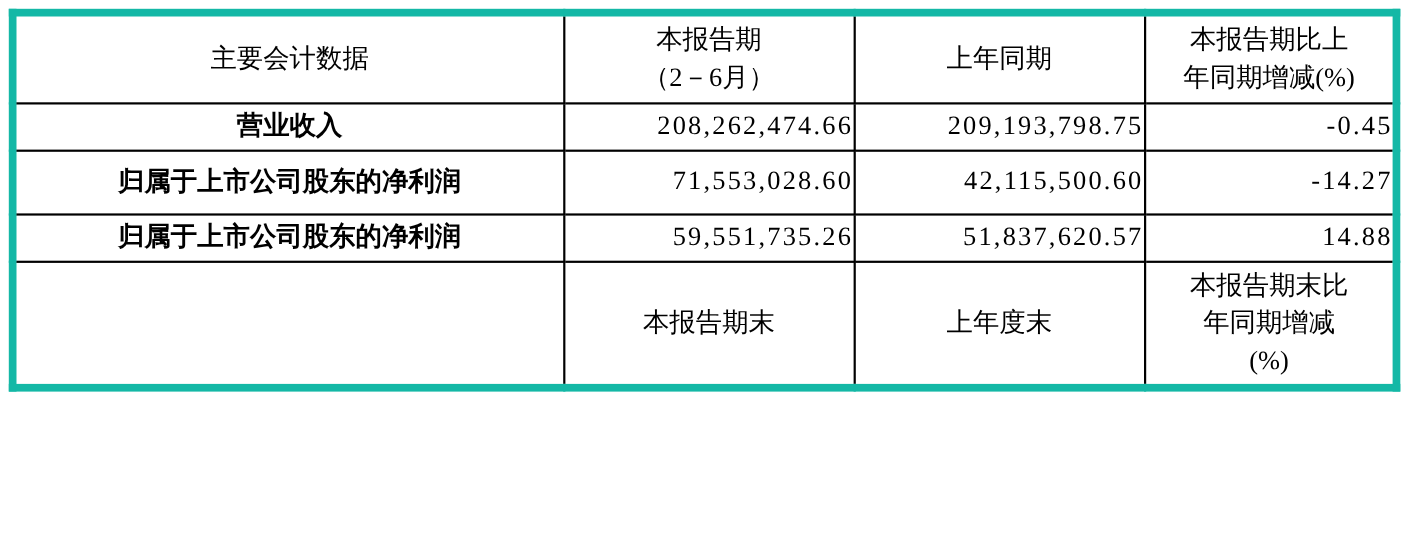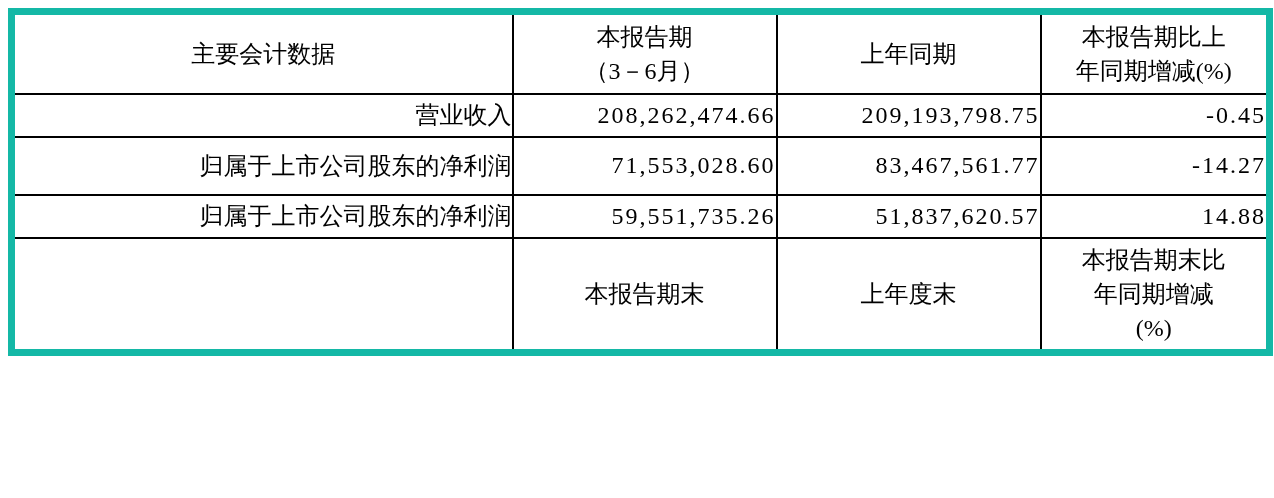--- a/index.html
+++ b/index.html
@@ -26,23 +26,24 @@
     vertical-align: middle;
     font-size: 24px;
     padding: 0;
     overflow: hidden;
   }
   td.hdr {
     text-align: center;
     line-height: 34px;
   }
   td.label {
-    text-align: right;
+    text-align: center;
     padding-left: 10px;
     line-height: 32px;
+    font-weight: bold;
   }
   td.num {
     text-align: right;
     padding-right: 12px;
     letter-spacing: 2px;
     white-space: nowrap;
     margin-top: 32px;
   }
   .line { display: block; }
 </style>
@@ -55,40 +56,40 @@
     <col style="width:264px">
     <col style="width:264px">
     <col style="width:229px">
   </colgroup>
 
   <tbody>
       <tr style="height:82px">
     <td class="hdr">主要会计数据</td>
     <td class="hdr">
       <span class="line">本报告期</span>
-      <span class="line">（3－6月）</span>
+      <span class="line">（2－6月）</span>
     </td>
     <td class="hdr">上年同期</td>
     <td class="hdr">
       <span class="line">本报告期比上</span>
       <span class="line">年同期增减(%)</span>
     </td>
   </tr>
 
   <tr style="height:43px">
     <td class="label">营业收入</td>
     <td class="num">208,262,474.66</td>
     <td class="num">209,193,798.75</td>
     <td class="num">-0.45</td>
   </tr>
 
   <tr style="height:58px">
     <td class="label">归属于上市公司股东的净利润</td>
     <td class="num">71,553,028.60</td>
-    <td class="num">83,467,561.77</td>
+    <td class="num">42,115,500.60</td>
     <td class="num">-14.27</td>
   </tr>
 
 
   <tr style="height:43px">
     <td class="label">归属于上市公司股东的净利润</td>
     <td class="num">59,551,735.26</td>
     <td class="num">51,837,620.57</td>
     <td class="num">14.88</td>
   </tr>

